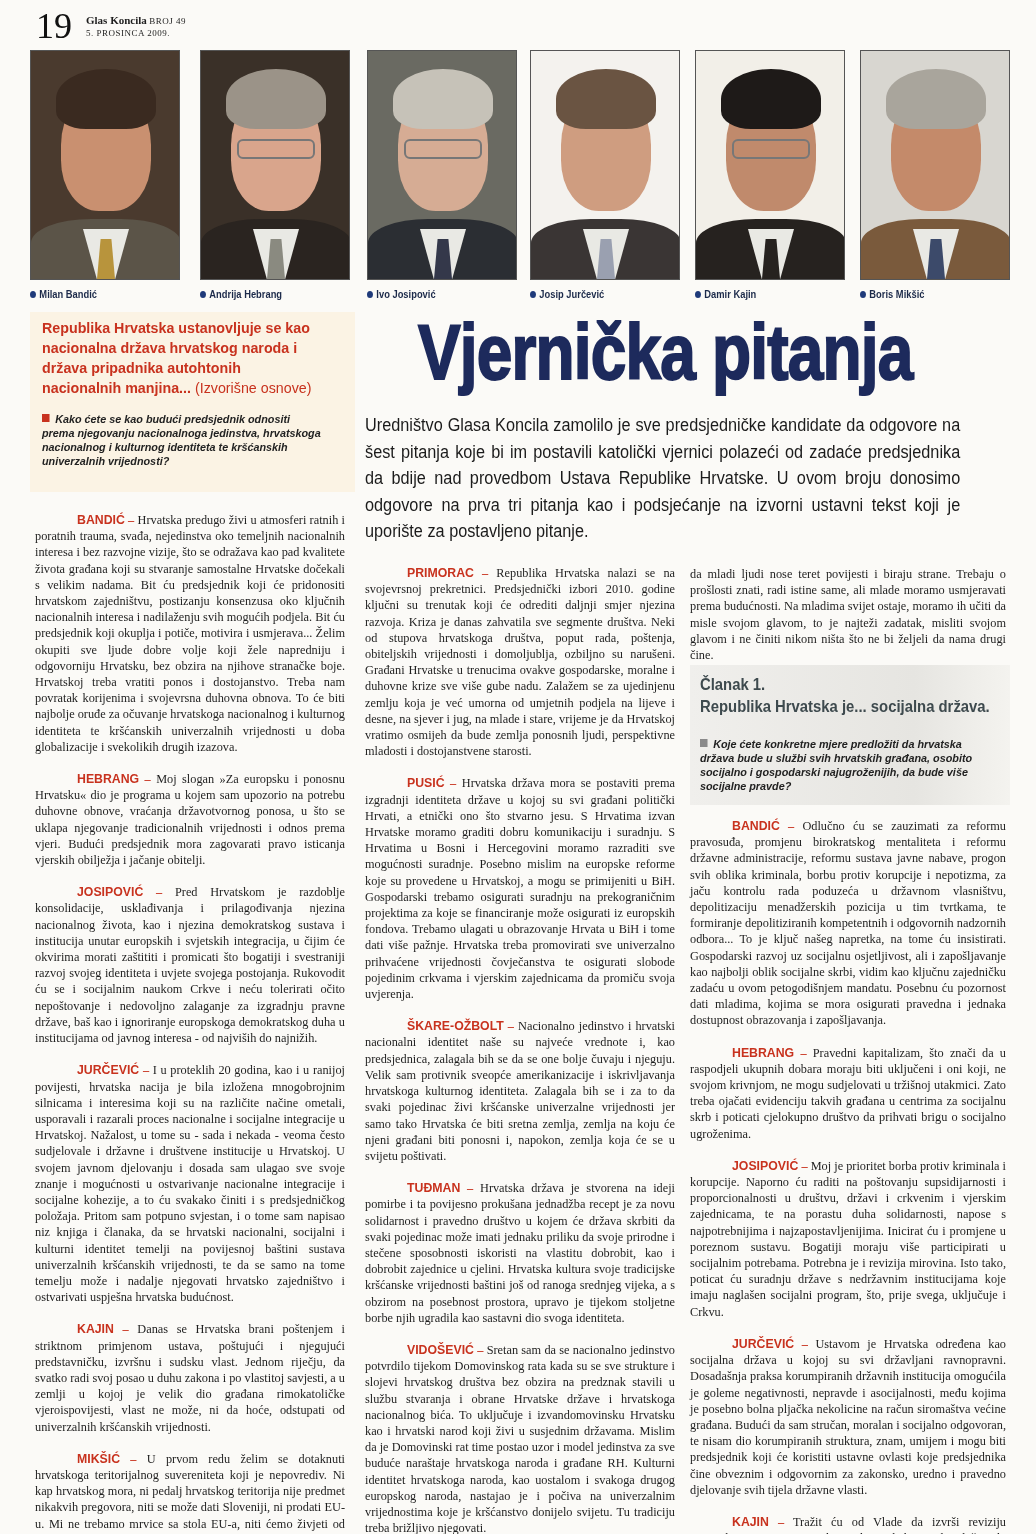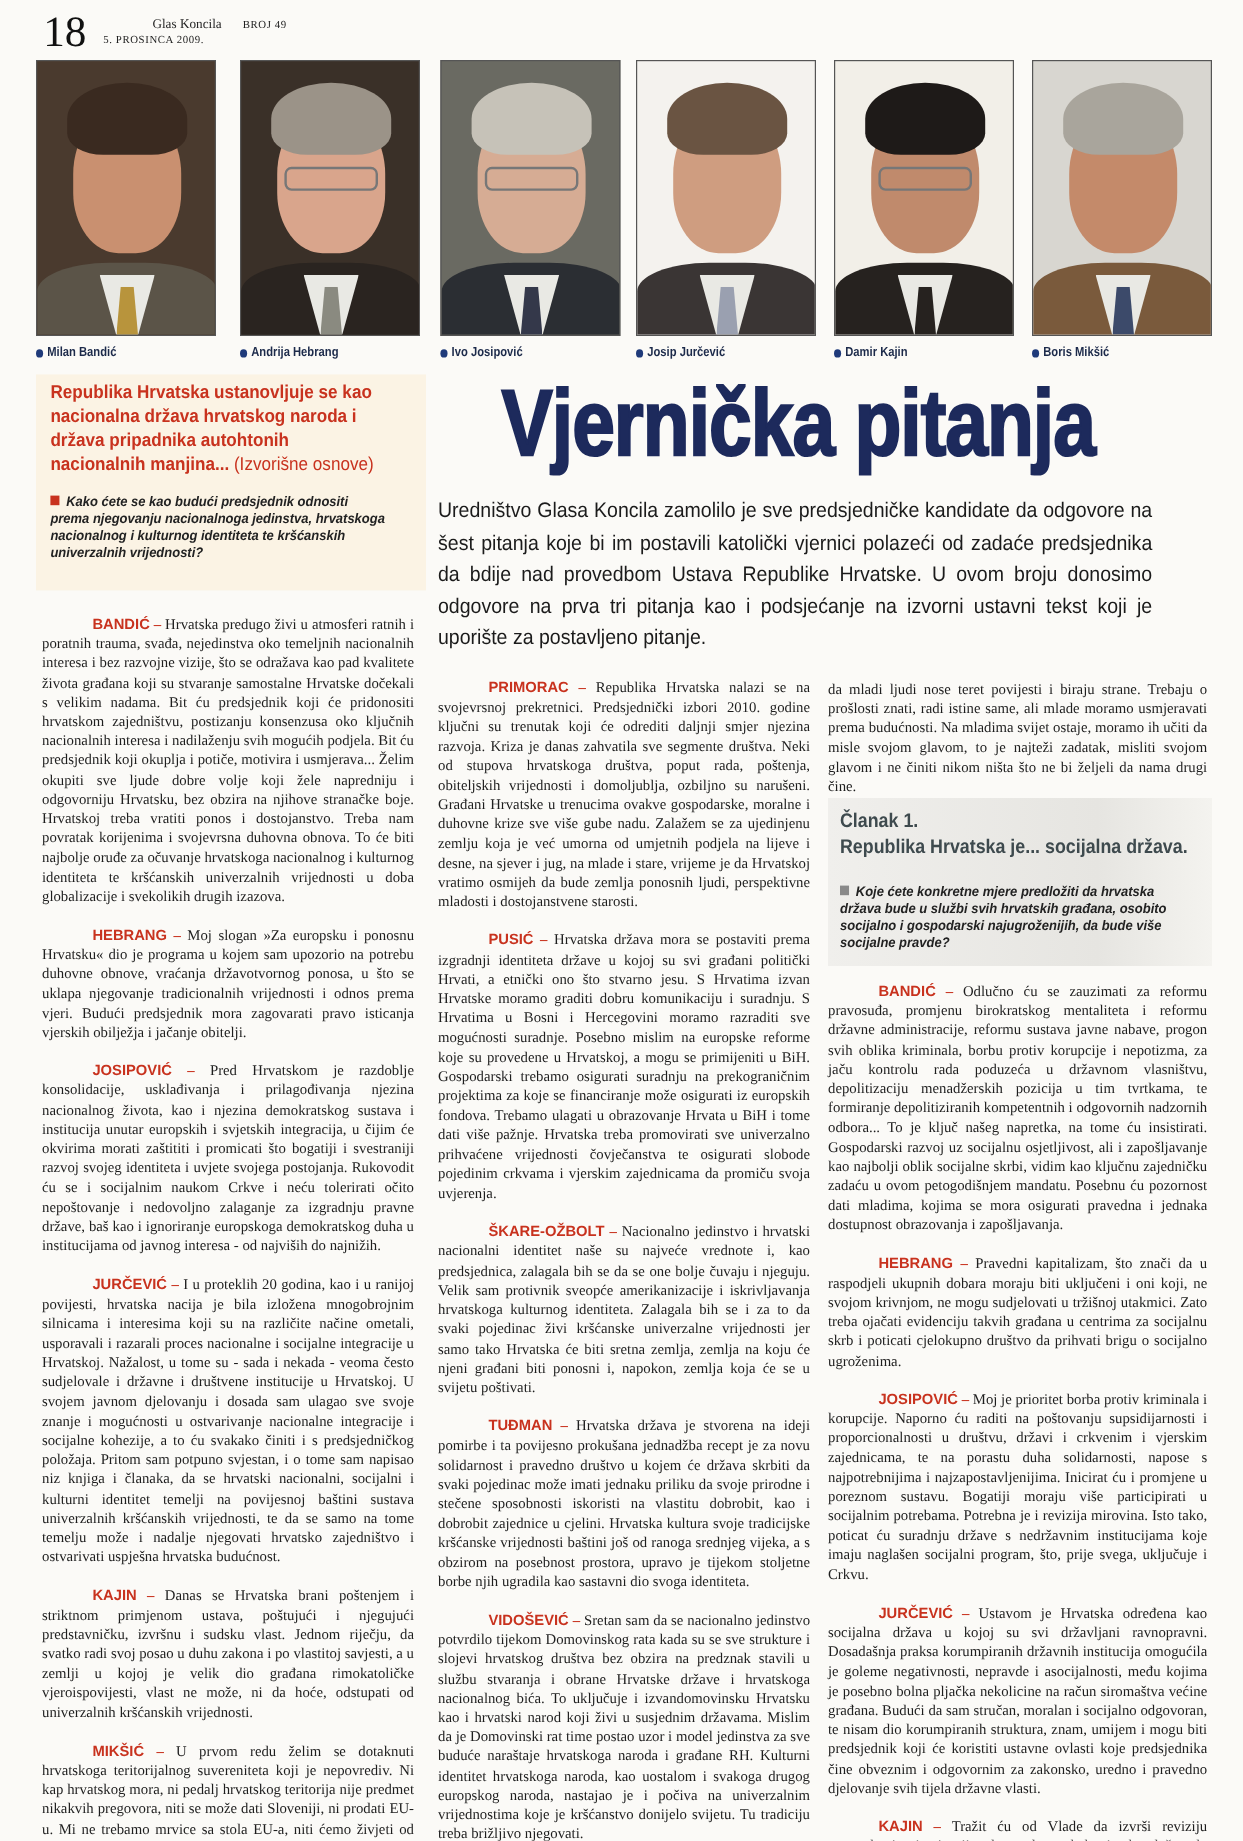--- a/index.html
+++ b/index.html
@@ -3,22 +3,22 @@
 <meta charset="utf-8">
 <style>
   * { box-sizing: border-box; margin: 0; padding: 0; }
   html, body { width: 1036px; height: 1534px; background: #fbfaf7; overflow: hidden; }
   body { position: relative; font-family: "Liberation Serif", "DejaVu Serif", serif; color: #1e1e1e; }
 
   
   .masthead { position: absolute; left: 36px; top: 8px; display: flex; align-items: flex-start; gap: 14px; }
   .page-num { font-family: "Liberation Serif", serif; font-size: 36px; line-height: 36px; color: #111; }
   .mast-info { padding-top: 6px; font-size: 10px; line-height: 12px; }
-  .mast-info .paper { font-weight: normal; font-size: 11px; margin-left: 41px; }
-  .mast-info .issue { font-size: 9px; letter-spacing: 0.5px; margin-left: 15px; }
+  .mast-info .paper { font-weight: bold; font-size: 11px; }
+  .mast-info .issue { font-size: 9px; letter-spacing: 0.5px; }
   .mast-info .date { font-size: 9px; letter-spacing: 0.5px; }
 
   
   .photos { position: absolute; left: 30px; top: 50px; width: 990px; height: 250px; }
   .photo { position: absolute; top: 0; width: 150px; }
   .photo .img { width: 150px; height: 230px; position: relative; overflow: hidden; border: 1px solid #555; }
   .photo .caption { margin-top: 8px; font-family: "Liberation Sans", sans-serif; font-size: 11px; font-weight: bold; color: #1c2a4a; display: flex; align-items: center; gap: 4px; transform: scaleX(0.85); transform-origin: left; }
   .photo .caption .dot { width: 7px; height: 7px; border-radius: 50%; background: #1f3a7a; display: inline-block; }
 
   .face { position: absolute; left: 30px; top: 40px; width: 90px; height: 120px; border-radius: 45% 45% 42% 42%; }
@@ -53,21 +53,21 @@
   .a1-title { position: absolute; left: 700px; top: 673px; font-family: "Liberation Sans", sans-serif; font-weight: bold; font-size: 16.5px; line-height: 22px; color: #3e4a4e; transform: scaleX(0.9); transform-origin: left; white-space: nowrap; }
   .a1-question { position: absolute; left: 700px; top: 737px; width: 300px; font-family: "Liberation Sans", sans-serif; font-style: italic; font-weight: bold; font-size: 11.5px; line-height: 14px; color: #222; transform: scaleX(0.94); transform-origin: left; }
   .sq-gray { background: #8a8a8a; }
 
   .col-3-bottom { position: absolute; left: 690px; top: 818px; width: 316px; font-size: 12.3px; line-height: 16.2px; text-align: justify; }
 </style>
 </head>
 <body>
 
 <div class="masthead">
-  <div class="page-num">18</div>
+  <div class="page-num">19</div>
   <div class="mast-info">
     <div><span class="paper">Glas Koncila</span> <span class="issue">BROJ 49</span></div>
     <div class="date">5. PROSINCA 2009.</div>
   </div>
 </div>
 
 <div class="photos">
   <div class="photo" style="left:170px;">
     <div class="img" style="background: rgb(58, 48, 40);">
         <div class="suit" style="background: rgb(42, 36, 32);"></div>

